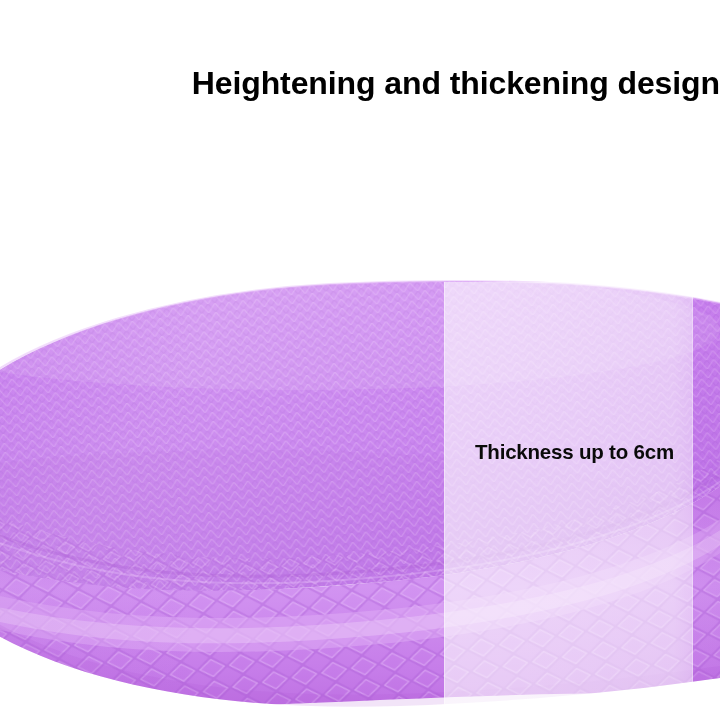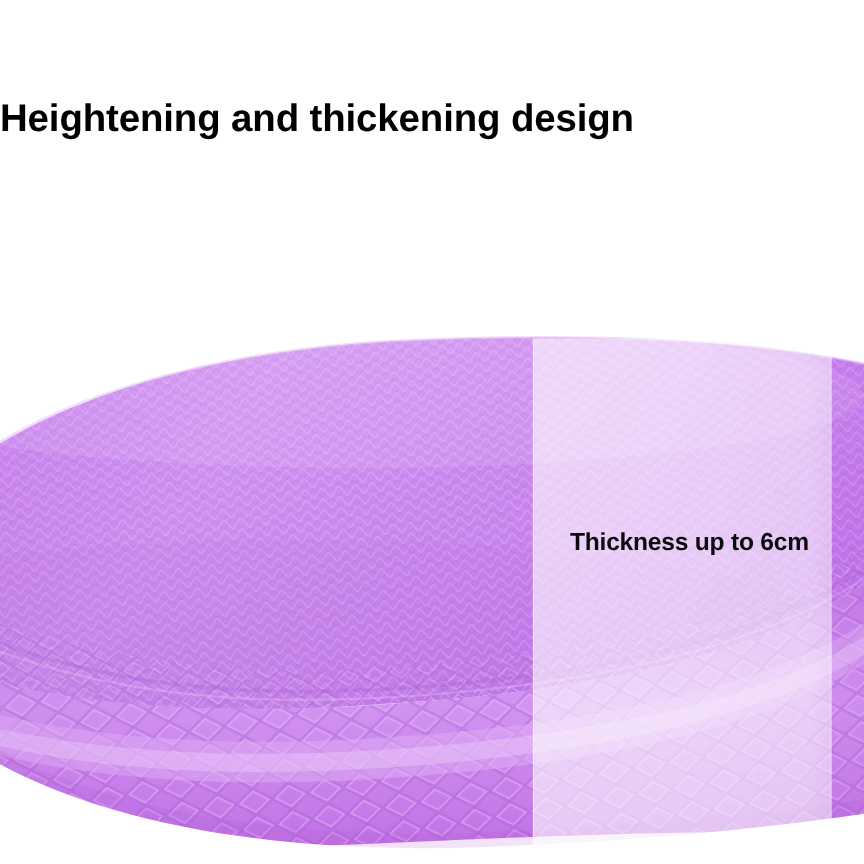--- a/index.html
+++ b/index.html
@@ -19,26 +19,26 @@
     position: relative;
     width: 720px;
     height: 720px;
     background: #ffffff;
     overflow: hidden;
   }
 
   
   .text-block {
     position: absolute;
-    top: 15px;
+    top: 0;
     left: 0;
     width: 604px;
     height: 250px;
     z-index: 40;
-    text-align: left;
+    text-align: right;
     pointer-events: none;
   }
   .headline {
     position: absolute;
     top: 62px;
     left: 0;
     width: 720px;
     font-size: 32px;
     font-weight: 600;
     letter-spacing: -0.1px;

